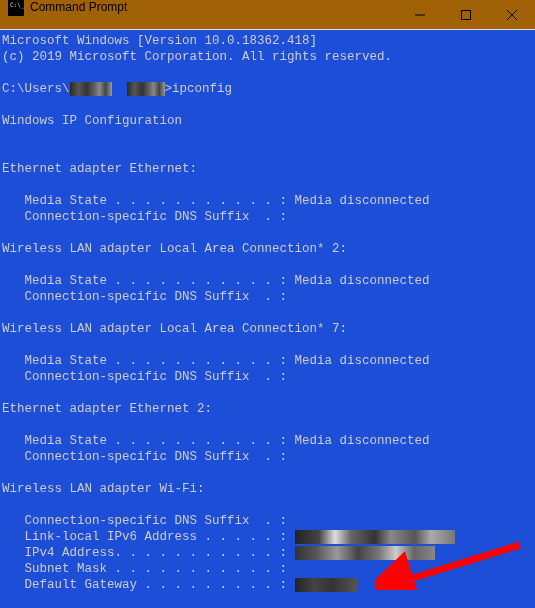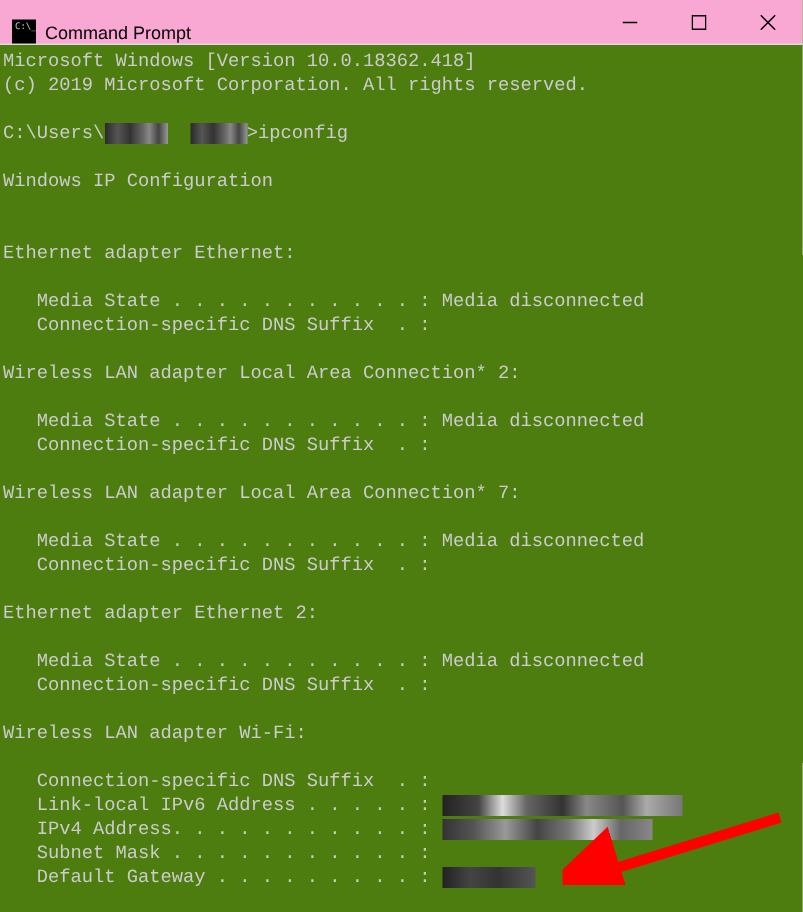--- a/index.html
+++ b/index.html
@@ -11,23 +11,23 @@
       width: 535px;
       height: 608px;
       font-family: Consolas, 'Courier New', monospace;
       font-size: 12.5px;
       background: #fff;
       overflow: hidden;
       position: relative;
     }
     .titlebar {
       height: 30px;
-      background: #f9a8d4;
+      background: #a16207;
       display: flex;
-      align-items: flex-end;
+      align-items: flex-start;
       border-bottom: 1px solid #ddd;
     }
     .titlebar-icon {
       width: 16px;
       height: 16px;
       margin-left: 8px;
       margin-right: 6px;
       background: #000;
       display: flex;
       align-items: center;
@@ -56,21 +56,21 @@
     }
     .win-btn {
       width: 46px;
       display: flex;
       align-items: center;
       justify-content: center;
       font-family: 'Segoe UI', sans-serif;
       color: #000;
     }
     .terminal {
-      background: #4d7c0f;
+      background: #1d4ed8;
       color: #cccccc;
       width: 535px;
       height: 578px;
       padding: 3px 2px;
       white-space: pre;
       line-height: 16px;
       overflow: hidden;
     }
     .redacted {
       display: inline-block;

